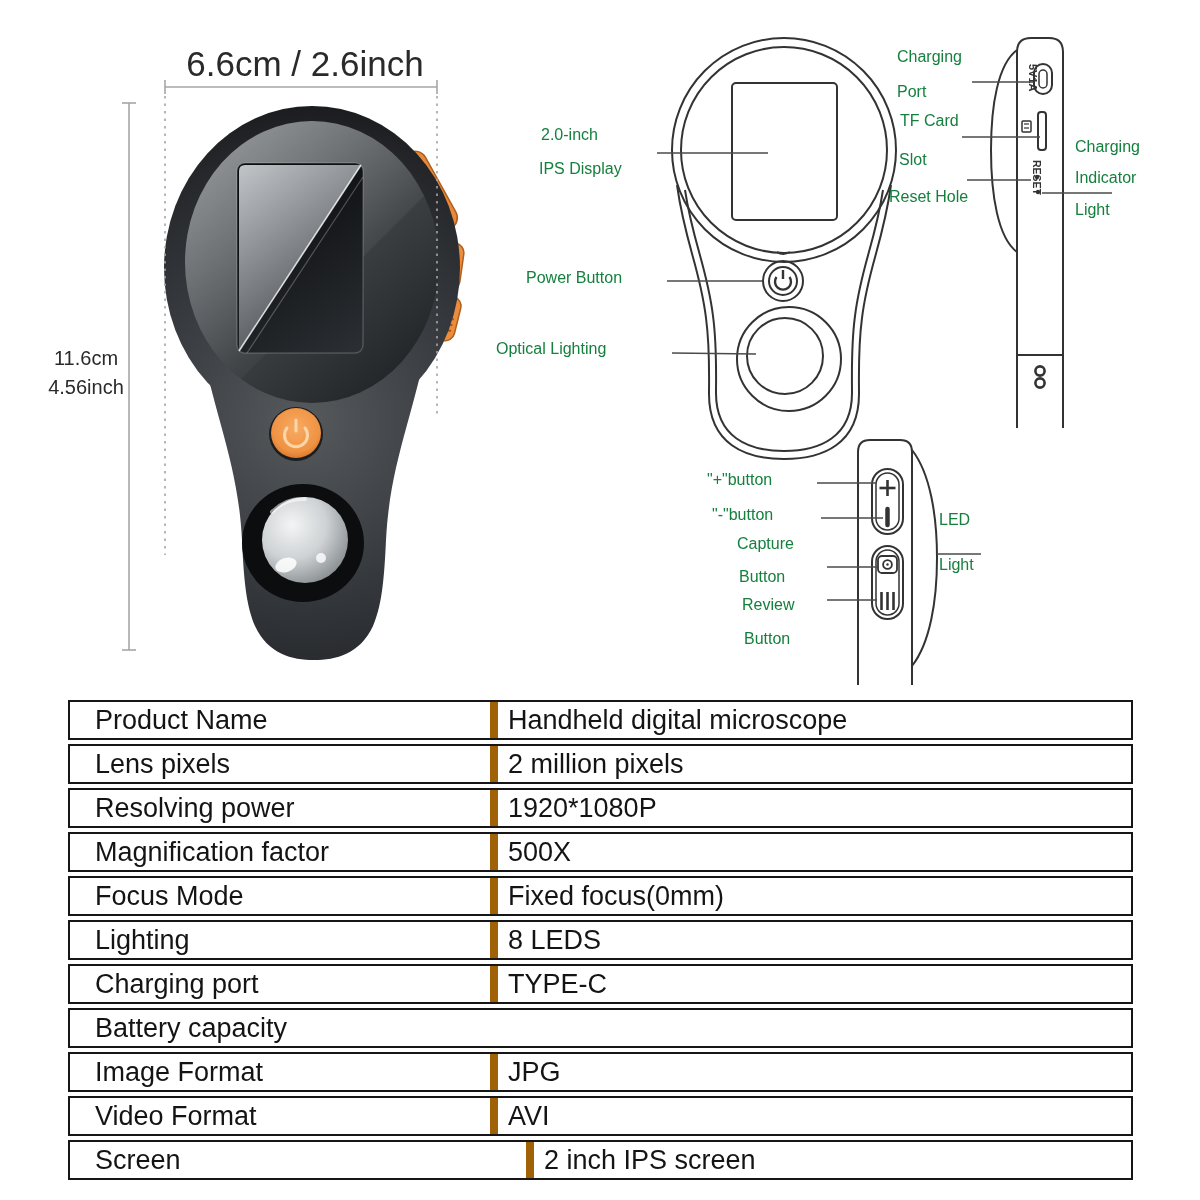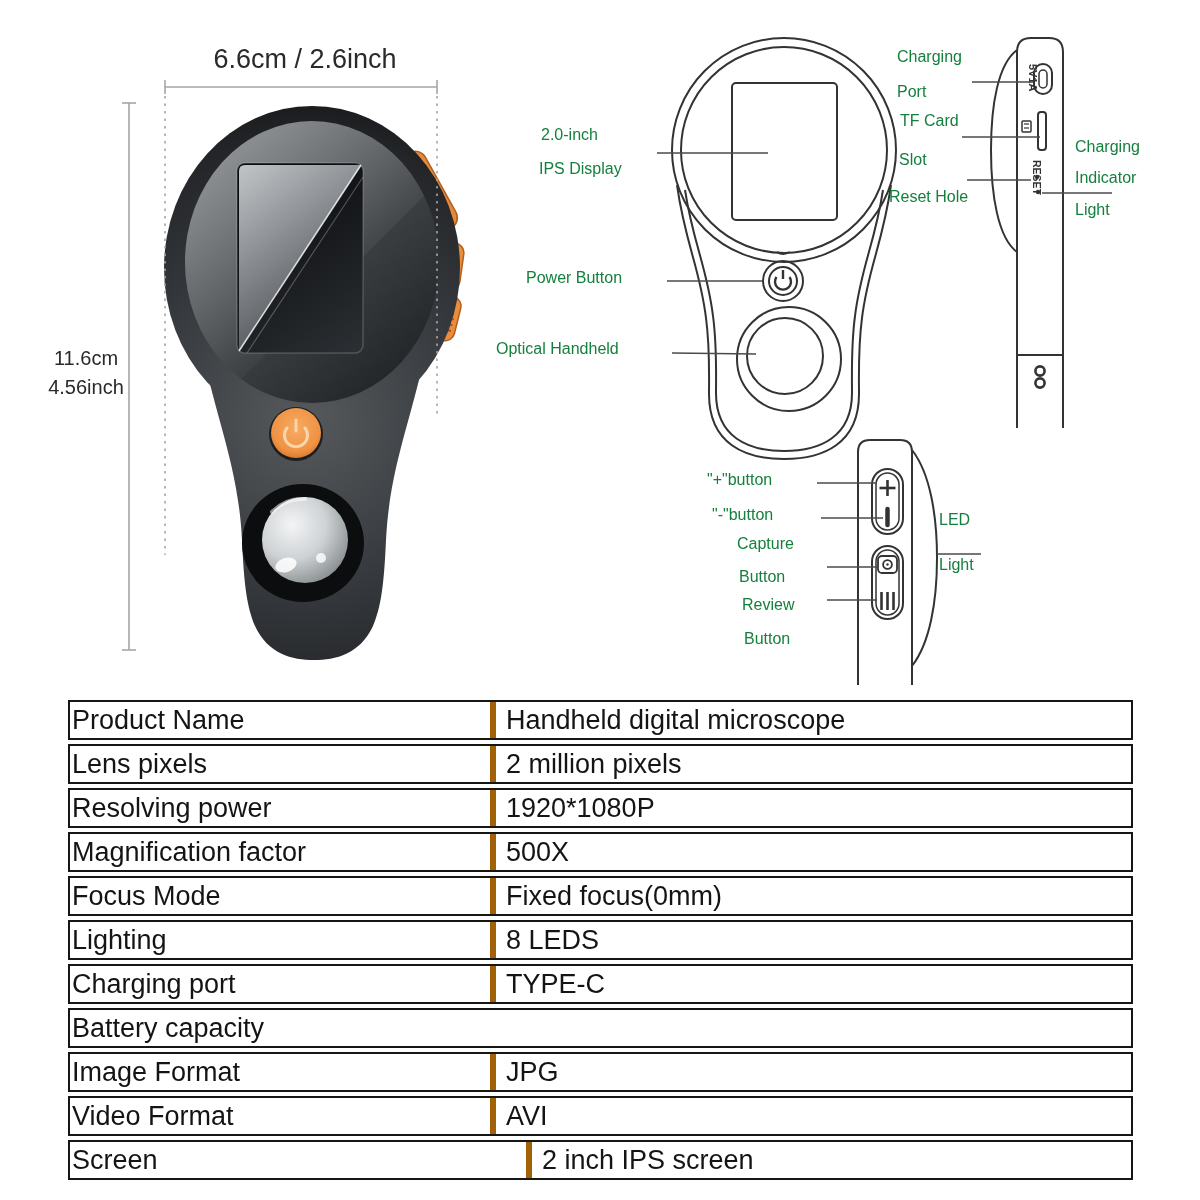--- a/index.html
+++ b/index.html
@@ -1,30 +1,30 @@
 <!DOCTYPE html>
 <html><head>
 <meta charset="utf-8">
 <style>
   html,body{margin:0;padding:0;background:#ffffff;}
   body{width:1200px;height:1200px;position:relative;overflow:hidden;
        font-family:"Liberation Sans","DejaVu Sans",sans-serif;color:#1c1c1c;}
   .canvas{position:absolute;inset:0;width:1200px;height:1200px;}
   svg.art{position:absolute;left:0;top:0;width:1200px;height:1200px;}
   .lbl{position:absolute;font-size:16px;line-height:1.1;color:#15803d;white-space:nowrap;}
-  .dim{position:absolute;font-size:27px;color:#2a2a2a;text-align:center;white-space:nowrap;}
+  .dim{position:absolute;font-size:35px;color:#2a2a2a;text-align:center;white-space:nowrap;}
   .dim.small{font-size:20px;line-height:29px;}
   .spec-table{position:absolute;left:68px;top:700px;width:1065px;}
   .spec-row{display:flex;height:40px;border:2px solid #161616;margin-bottom:4px;
             box-sizing:border-box;background:#fff;}
   .spec-row:last-child{margin-bottom:0;gap:36px;}
   .spec-cell{display:flex;align-items:center;font-size:27px;color:#141414;
              box-sizing:border-box;overflow:hidden;}
-  .spec-cell.c-label{width:420px;padding-left:2px;}
-  .spec-cell.c-value{flex:1;border-left:6px solid #a16207;padding-left:10px;}
+  .spec-cell.c-label{width:420px;padding-left:25px;}
+  .spec-cell.c-value{flex:1;border-left:8px solid #a16207;padding-left:10px;}
 </style>
 </head>
 <body>
 
 <div class="canvas">
 
 <svg class="art" viewBox="0 0 1200 1200">
   <defs>
     <radialGradient id="bodyGrad" gradientUnits="userSpaceOnUse" cx="305" cy="420" r="330">
       <stop offset="0%" stop-color="#565a5d"></stop>
@@ -220,21 +220,21 @@
 
 <div class="dim" style="left:170px;top:44px;width:270px;">6.6cm / 2.6inch</div>
 <div class="dim small" style="left:36px;top:344px;width:100px;">
   <div>11.6cm</div>
   <div>4.56inch</div>
 </div>
 
 <div class="lbl" style="left:541px;top:126px;">2.0-inch</div>
 <div class="lbl" style="left:539px;top:160px;">IPS Display</div>
 <div class="lbl" style="left:526px;top:269px;">Power Button</div>
-<div class="lbl" style="left:496px;top:340px;">Optical Handheld</div>
+<div class="lbl" style="left:496px;top:340px;">Optical Lighting</div>
 
 <div class="lbl" style="left:897px;top:48px;">Charging</div>
 <div class="lbl" style="left:897px;top:83px;">Port</div>
 <div class="lbl" style="left:900px;top:112px;">TF Card</div>
 <div class="lbl" style="left:899px;top:151px;">Slot</div>
 <div class="lbl" style="left:889px;top:188px;">Reset Hole</div>
 <div class="lbl" style="left:1075px;top:138px;">Charging</div>
 <div class="lbl" style="left:1075px;top:169px;">Indicator</div>
 <div class="lbl" style="left:1075px;top:201px;">Light</div>
 

